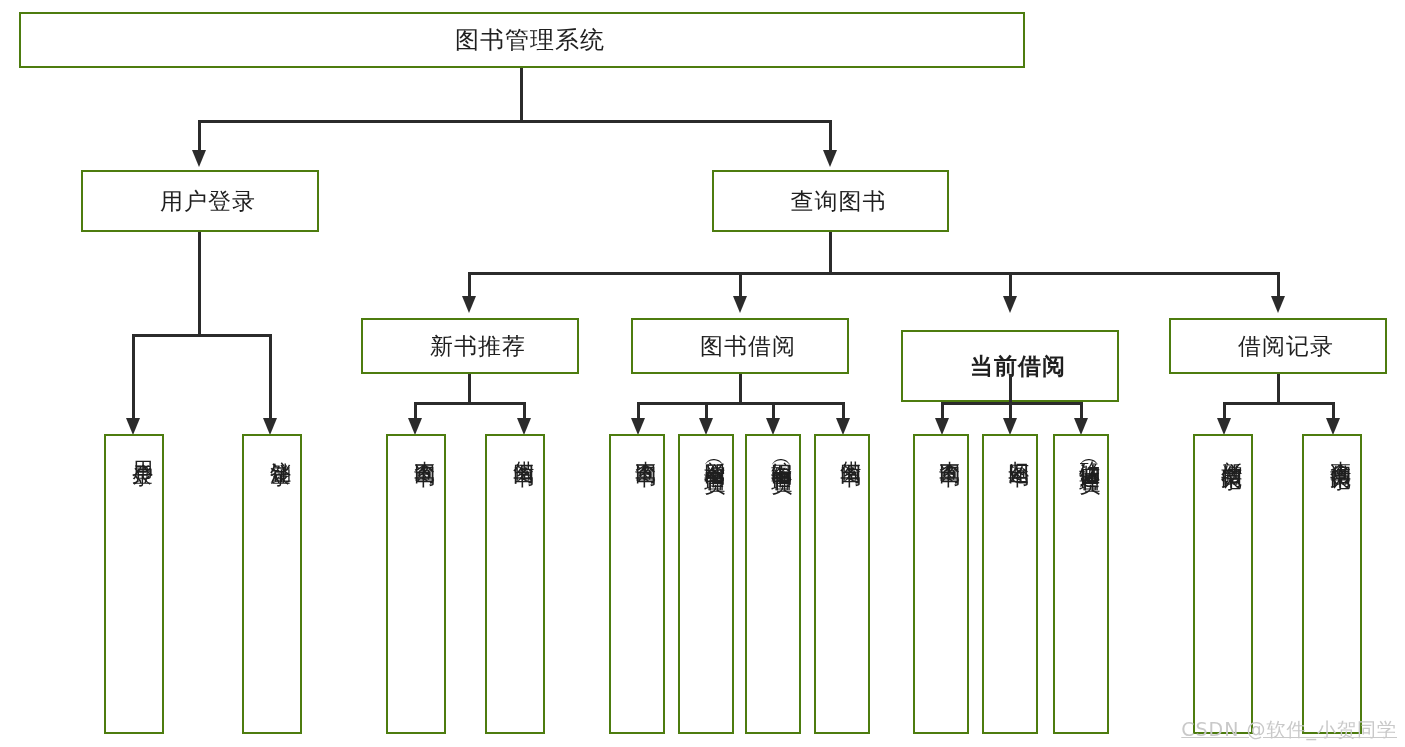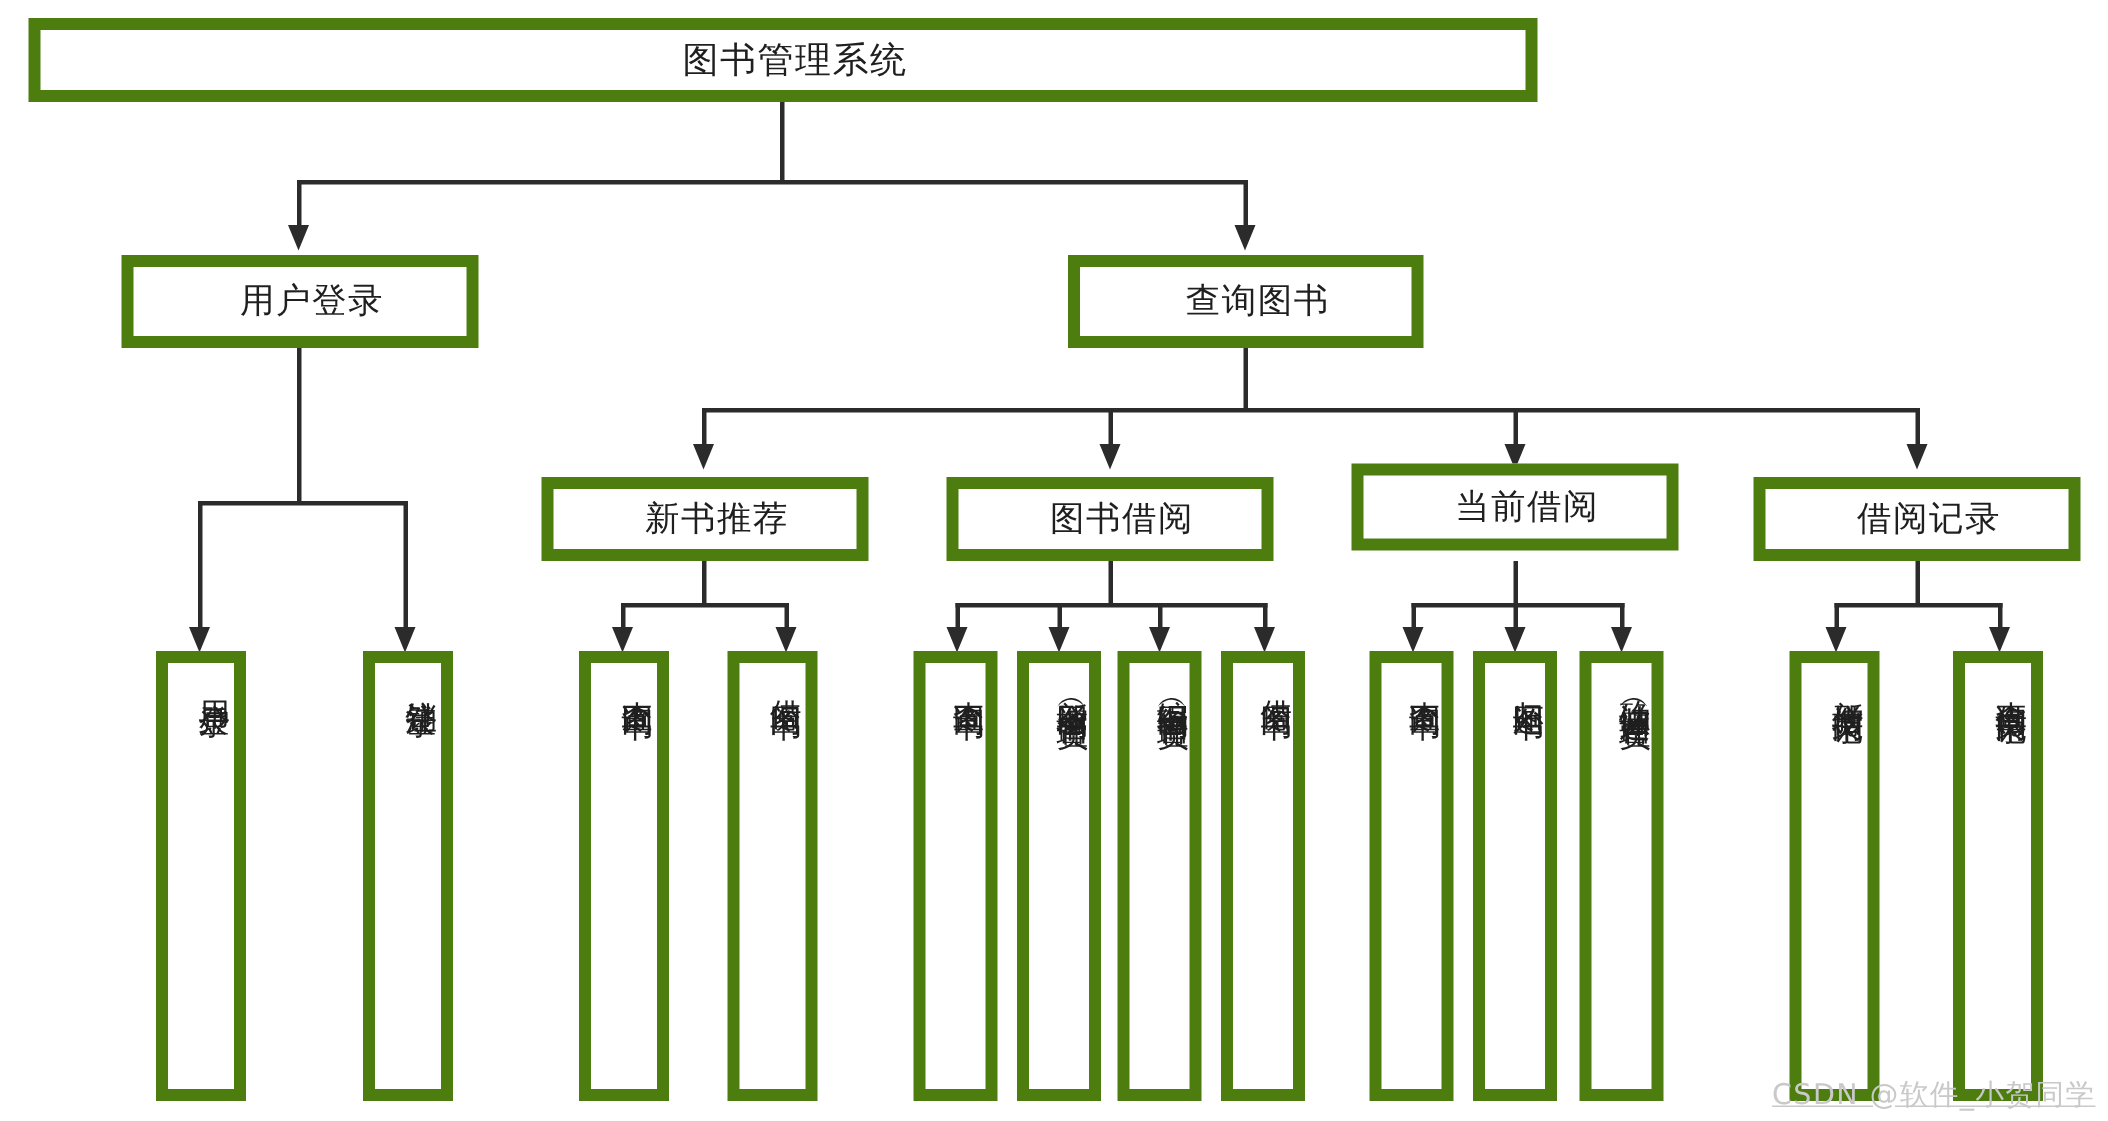--- a/index.html
+++ b/index.html
@@ -12,21 +12,21 @@
     position:relative;
     width:1405px;
     height:747px;
     background:#ffffff;
     overflow:hidden;
   }
   
   .node{
     position:absolute;
     box-sizing:border-box;
-    border:8px solid #4d7c0f;
+    border:2px solid #4d7c0f;
     background:#ffffff;
     display:flex;
     align-items:center;
     justify-content:center;
     color:#1f1f1f;
     padding-left:16px;
   }
   .node .label{
     display:block;
     white-space:nowrap;
@@ -120,21 +120,21 @@
   <div class="arrow" style="left:733px;top:296px;"></div>
   <div class="arrow" style="left:1003px;top:296px;"></div>
   <div class="arrow" style="left:1271px;top:296px;"></div>
 
   <div class="node horiz" style="left:361px;top:318px;width:218px;height:56px;">
     <span class="label">新书推荐</span>
   </div>
   <div class="node horiz" style="left:631px;top:318px;width:218px;height:56px;">
     <span class="label">图书借阅</span>
   </div>
-  <div class="node horiz" style="left:901px;top:309px;width:218px;height:58px;">
+  <div class="node horiz" style="left:901px;top:330px;width:218px;height:72px;font-weight:bold;">
     <span class="label">当前借阅</span>
   </div>
   <div class="node horiz" style="left:1169px;top:318px;width:218px;height:56px;">
     <span class="label">借阅记录</span>
   </div>
 
   <div class="ln v" style="left:468px;top:374px;height:30px;"></div>
   <div class="ln h" style="left:414px;top:402px;width:112px;"></div>
   <div class="ln v" style="left:414px;top:402px;height:16px;"></div>
   <div class="ln v" style="left:523px;top:402px;height:16px;"></div>

